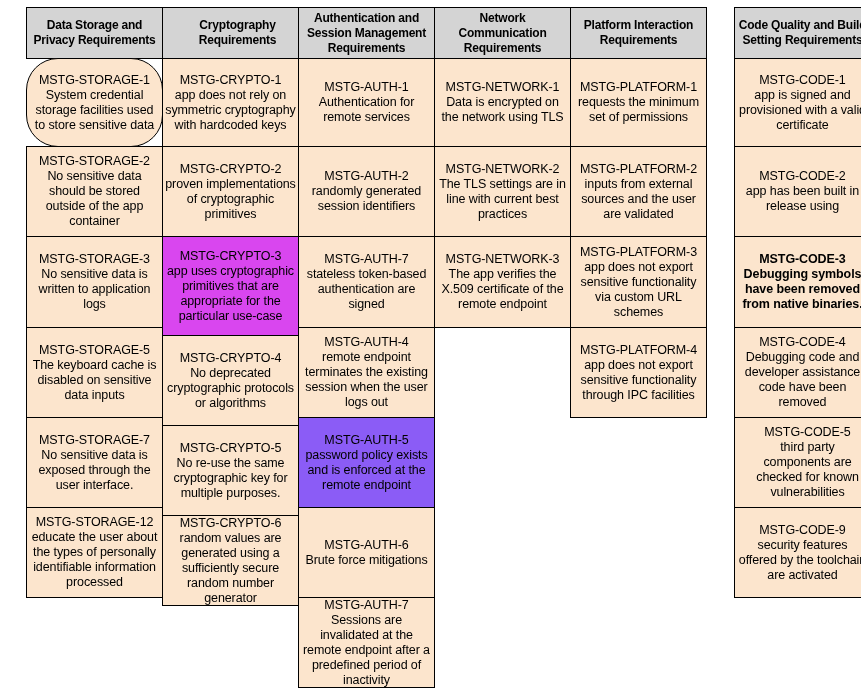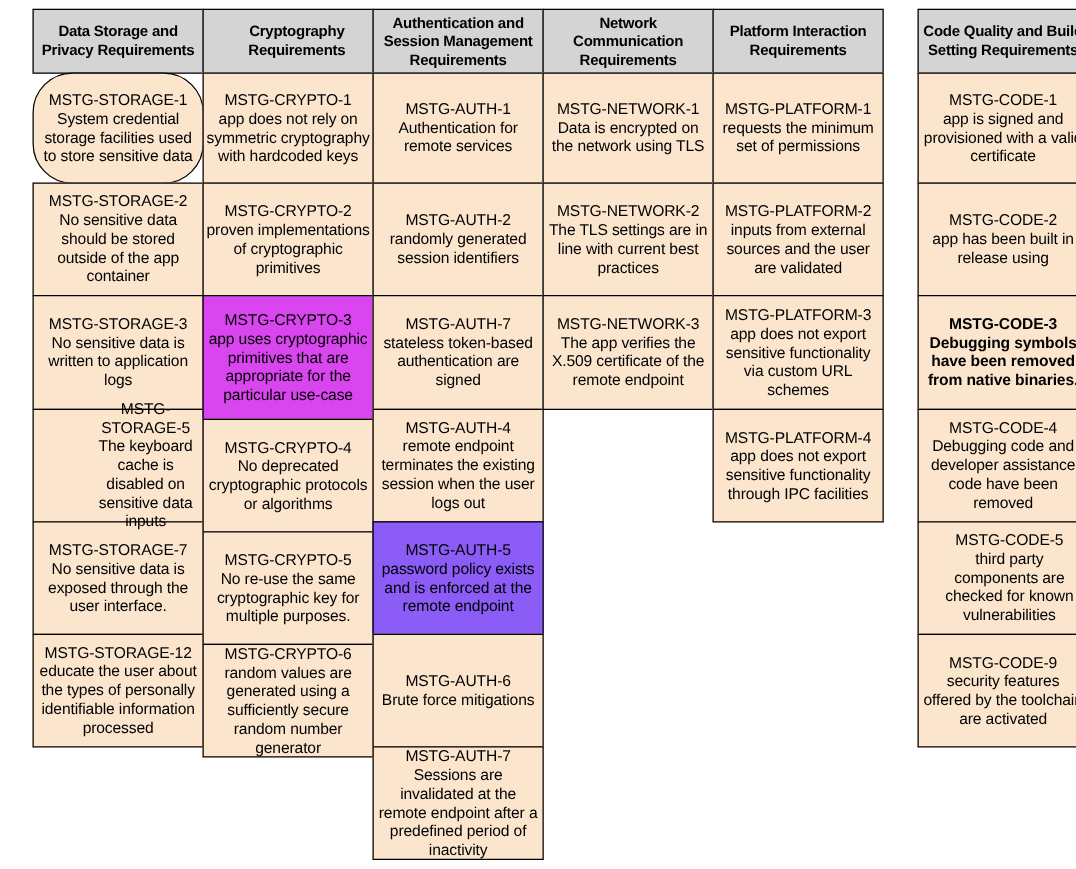--- a/index.html
+++ b/index.html
@@ -76,21 +76,21 @@
     <div class="ctext">System credential storage facilities used to store sensitive data</div>
   </div>
         <div class="cell" style="height: 91px; background: rgb(252, 229, 205); border-color: rgb(0, 0, 0);">
     <div class="cid">MSTG-STORAGE-2</div>
     <div class="ctext">No sensitive data should be stored outside of the app container</div>
   </div>
         <div class="cell" style="height: 92px; background: rgb(252, 229, 205); border-color: rgb(0, 0, 0);">
     <div class="cid">MSTG-STORAGE-3</div>
     <div class="ctext">No sensitive data is written to application logs</div>
   </div>
-        <div class="cell" style="height: 91px; background: rgb(252, 229, 205); border-color: rgb(0, 0, 0); padding-left: 46px;">
+        <div class="cell" style="height: 91px; background: rgb(252, 229, 205); border-color: rgb(0, 0, 0);">
     <div class="cid">MSTG-STORAGE-5</div>
     <div class="ctext">The keyboard cache is disabled on sensitive data inputs</div>
   </div>
         <div class="cell" style="height: 91px; background: rgb(252, 229, 205); border-color: rgb(0, 0, 0);">
     <div class="cid">MSTG-STORAGE-7</div>
     <div class="ctext">No sensitive data is exposed through the user interface.</div>
   </div>
         <div class="cell" style="height: 91px; background: rgb(252, 229, 205); border-color: rgb(0, 0, 0);">
     <div class="cid">MSTG-STORAGE-12</div>
     <div class="ctext">educate the user about the types of personally identifiable information processed</div>

